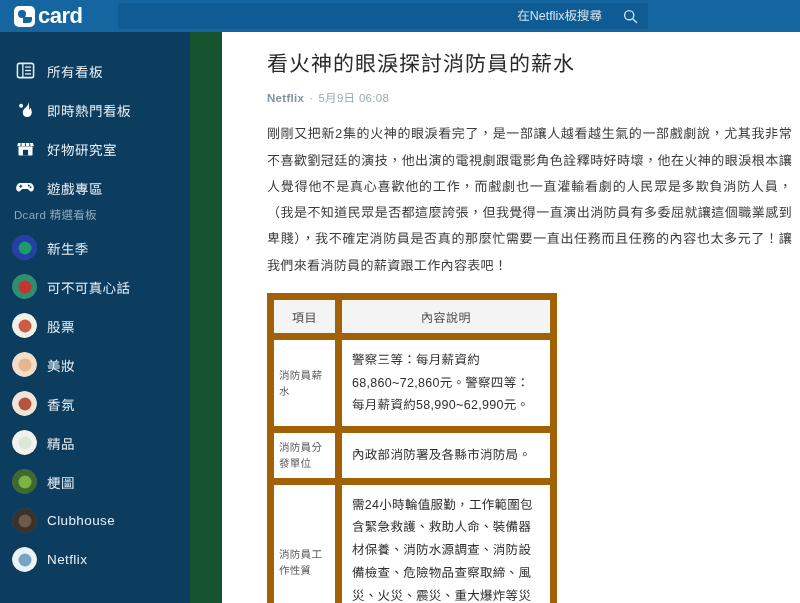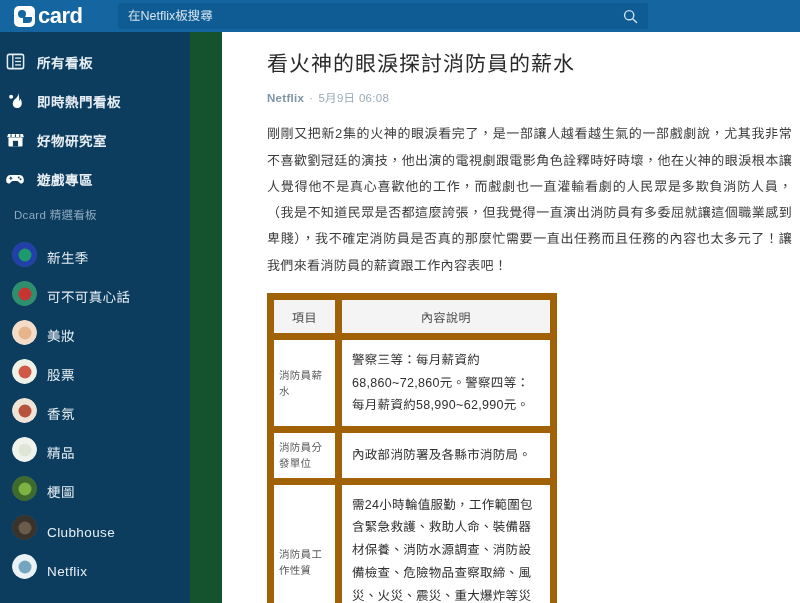--- a/index.html
+++ b/index.html
@@ -89,20 +89,21 @@
   .search-input {
     flex: 1 1 auto;
     height: 26px;
     background: transparent;
     border: none;
     outline: none;
     color: #e8f0f6;
     font-size: 12.5px;
     padding: 0 10px;
     font-family: "Liberation Sans", "DejaVu Sans", sans-serif;
+    text-align: right;
   }
   .search-input::placeholder { color: #d6e4ef; opacity: 1; }
 
   .search-btn {
     width: 36px;
     height: 26px;
     background: transparent;
     border: none;
     cursor: pointer;
     display: flex;
@@ -118,26 +119,25 @@
     top: 32px;
     width: 190px;
     height: 571px;
     background: #0c3c5e;
     overflow: hidden;
     padding-top: 10px;
   }
 
   .nav-item {
     display: flex;
-    align-items: center;
+    align-items: flex-end;
     height: 39px;
-    padding-left: 4px;
+    padding-left: 14px;
     cursor: pointer;
     color: #e2ecf3;
-    font-weight: bold;
   }
 
   .nav-icon {
     width: 22px;
     height: 22px;
     flex: 0 0 auto;
     display: flex;
     align-items: center;
     justify-content: center;
     margin-right: 11px;
@@ -152,21 +152,21 @@
 
   .section-title {
     color: #8fa9bd;
     font-size: 11.5px;
     padding: 8px 0 6px 14px;
     letter-spacing: 0.3px;
   }
 
   .board-item {
     display: flex;
-    align-items: flex-end;
+    align-items: center;
     height: 39px;
     padding-left: 12px;
     cursor: pointer;
   }
 
   .avatar {
     width: 25px;
     height: 25px;
     border-radius: 50%;
     flex: 0 0 auto;
@@ -360,32 +360,32 @@
     <div class="board-item">
       <span class="avatar">
         <span class="av-inner" style="background:#2e8f6f"></span>
         <span class="av-dot" style="background:#c8342f"></span>
       </span>
       <span class="board-label">可不可真心話</span>
     </div>
 
     <div class="board-item">
       <span class="avatar">
+        <span class="av-inner" style="background:#eef1e6"></span>
+        <span class="av-dot" style="background:#cf5a47"></span>
+      </span>
+      <span class="board-label">股票</span>
+    </div>
+
+    <div class="board-item">
+      <span class="avatar">
         <span class="av-inner" style="background:#f3ddc9"></span>
         <span class="av-dot" style="background:#e8b48c"></span>
       </span>
       <span class="board-label">美妝</span>
-    </div>
-
-    <div class="board-item">
-      <span class="avatar">
-        <span class="av-inner" style="background:#eef1e6"></span>
-        <span class="av-dot" style="background:#cf5a47"></span>
-      </span>
-      <span class="board-label">股票</span>
     </div>
 
     <div class="board-item">
       <span class="avatar">
         <span class="av-inner" style="background:#efe4d6"></span>
         <span class="av-dot" style="background:#b5533d"></span>
       </span>
       <span class="board-label">香氛</span>
     </div>
 

